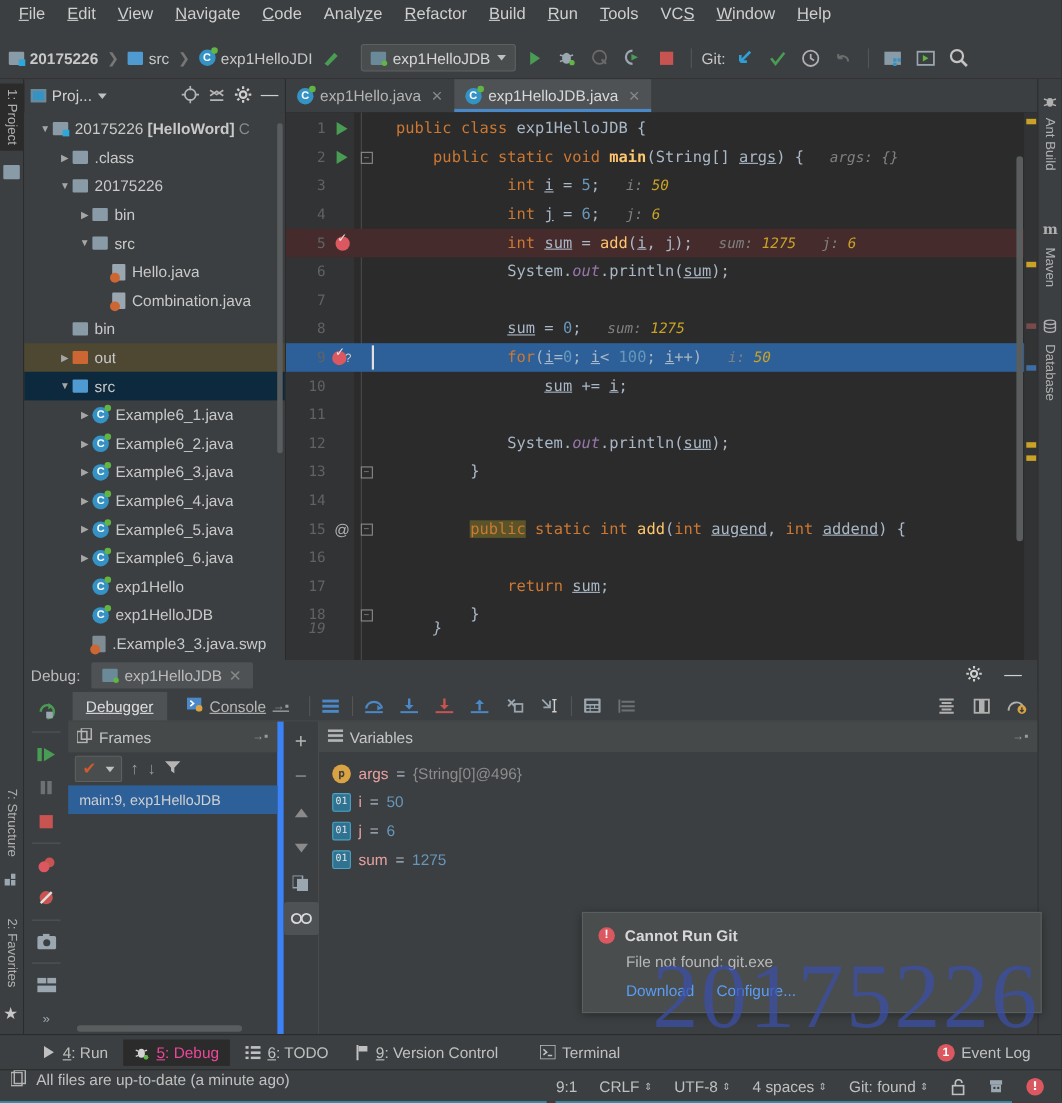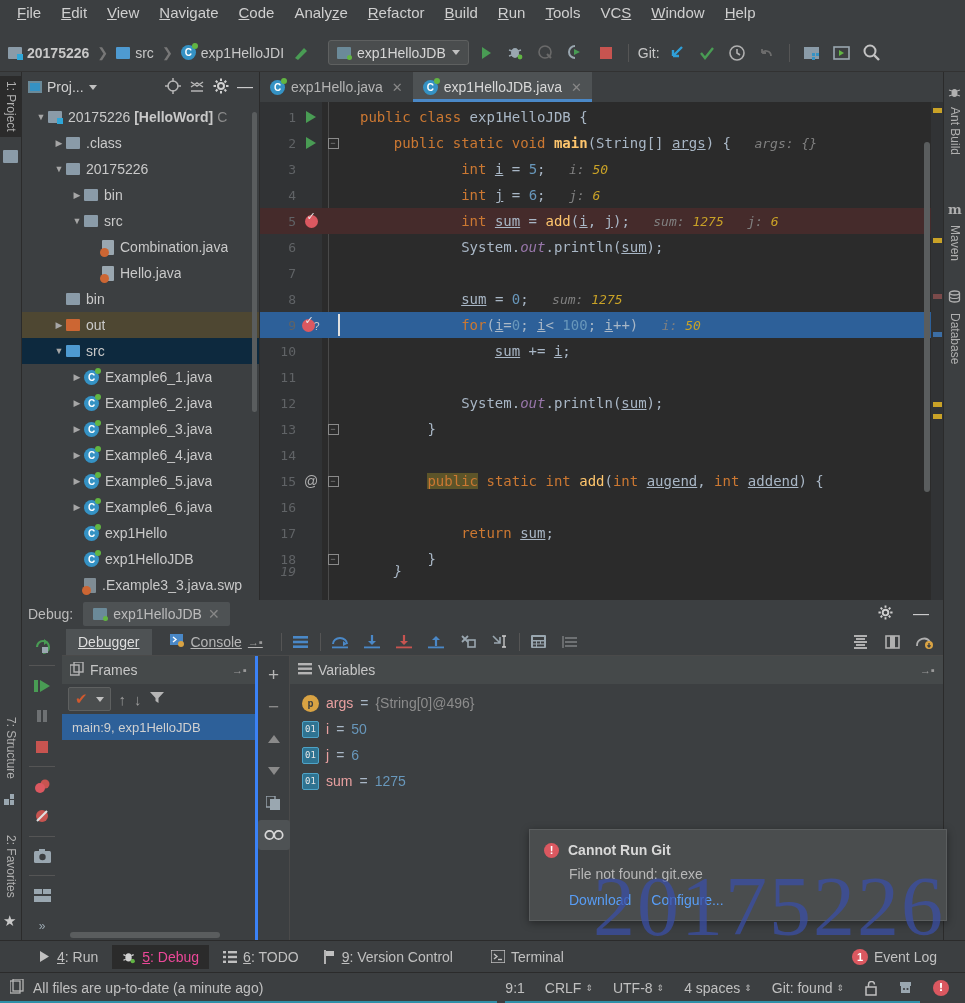--- a/index.html
+++ b/index.html
@@ -122,21 +122,21 @@
   #dbg-body{flex:1;display:flex;min-height:0;}
   #dbg-left{width:40px;background:#3c3f41;display:flex;flex-direction:column;align-items:center;padding-top:4px;gap:2px;}
   .dbtn{width:32px;height:30px;display:flex;align-items:center;justify-content:center;}
   .dbsep{width:26px;height:1px;background:#555;margin:3px 0;}
   #dbg-right{flex:1;display:flex;flex-direction:column;min-width:0;background:#3c3f41;}
   #dbg-tabs{height:28px;display:flex;align-items:center;gap:6px;padding-left:4px;border-bottom:1px solid #4a4a4a;}
   .dtab2{padding:5px 12px;font-size:14px;color:#b6b6b6;text-decoration:underline;}
   .dtab2.active{background:#4e5254;color:#ddd;}
   .ticonbtn{width:26px;height:24px;display:flex;align-items:center;justify-content:center;}
   #dbg-cols{flex:1;display:flex;min-height:0;}
-  #frames-col{width:196px;display:flex;flex-direction:column;border-right:3px solid #3b82f6;}
+  #frames-col{width:196px;display:flex;flex-direction:column;border-right:6px solid #3b82f6;}
   #frames-head,#vars-head{height:28px;background:#45494a;display:flex;align-items:center;gap:6px;padding:0 8px;font-size:14px;color:#c6c6c6;}
   #frames-body{flex:1;background:#3c3f41;position:relative;}
   #frames-toolbar{height:30px;display:flex;align-items:center;gap:8px;padding:3px 6px;}
   .thr-sel{display:flex;align-items:center;gap:8px;border:1px solid #5e6060;background:#4a4d4e;border-radius:2px;padding:2px 6px;}
   .frame-row{height:26px;display:flex;align-items:center;padding-left:10px;font-size:13px;color:#d0d0d0;background:#2d6099;}
   #frames-hscroll{position:absolute;left:8px;bottom:2px;height:6px;width:150px;background:#5a5d5e;border-radius:3px;}
   #framebtns{width:32px;background:#3c3f41;display:flex;flex-direction:column;align-items:center;padding-top:4px;gap:2px;border-right:1px solid #4a4a4a;}
   #vars-col{flex:1;display:flex;flex-direction:column;min-width:0;}
   #vars-body{flex:1;background:#3c3f41;padding-top:6px;}
   .varrow{height:26px;display:flex;align-items:center;gap:7px;padding-left:12px;font-size:14px;}
@@ -160,21 +160,21 @@
   #watermark{position:absolute;right:20px;bottom:48px;font-family:"Liberation Serif",serif;font-size:84px;
              color:#3a4fa8;opacity:.72;letter-spacing:2px;pointer-events:none;}
 
   
   #toolwin-bar{position:absolute;left:0;right:0;bottom:31px;height:32px;background:#3c3f41;
                display:flex;align-items:center;gap:4px;padding-left:28px;border-top:1px solid #2b2b2b;}
   .twb{display:flex;align-items:center;gap:6px;padding:4px 10px;font-size:14px;color:#c0c0c0;}
   .twb.active{background:#2b2b2b;color:#ec4899;}
   .twb u{text-decoration:underline;}
   #statusbar{position:absolute;left:0;right:0;bottom:0;height:31px;background:#3c3f41;
-             display:flex;align-items:center;padding:0 10px;gap:8px;font-size:14px;color:#c0c0c0;
+             display:flex;padding:0 10px;gap:8px;font-size:14px;color:#c0c0c0;
              border-top:1px solid #2b2b2b;}
   #statusbar .spacer{flex:1;}
   .sb-item{display:flex;align-items:center;gap:4px;padding:0 6px;}
   .updown{display:inline-block;font-size:9px;line-height:9px;color:#bbb;}
   #progress{position:absolute;left:0;bottom:0;height:2px;width:100%;background:#2f8fa8;}
   #progress .seg{position:absolute;bottom:0;height:3px;background:#3c3f41;}
   .evt-badge{width:16px;height:16px;border-radius:50%;background:#db5860;color:#fff;font-size:11px;
              text-align:center;line-height:16px;font-weight:bold;}
 </style>
 </head>
@@ -383,29 +383,29 @@
             <span class="folder-ico"></span>
           </span>
           <span class="ttext">src</span>
         </div>
         <div class="trow">
           <span class="tgap" style="width:66px"></span>
           <span class="tw"></span>
           <span class="ticon">
             <span class="jfile-ico"></span>
           </span>
-          <span class="ttext">Combination.java</span>
+          <span class="ttext">Hello.java</span>
         </div>
         <div class="trow">
           <span class="tgap" style="width:66px"></span>
           <span class="tw"></span>
           <span class="ticon">
             <span class="jfile-ico"></span>
           </span>
-          <span class="ttext">Hello.java</span>
+          <span class="ttext">Combination.java</span>
         </div>
         <div class="trow">
           <span class="tgap" style="width:30px"></span>
           <span class="tw"></span>
           <span class="ticon">
             <span class="folder-ico"></span>
           </span>
           <span class="ttext">bin</span>
         </div>
         <div class="trow out-hl">

